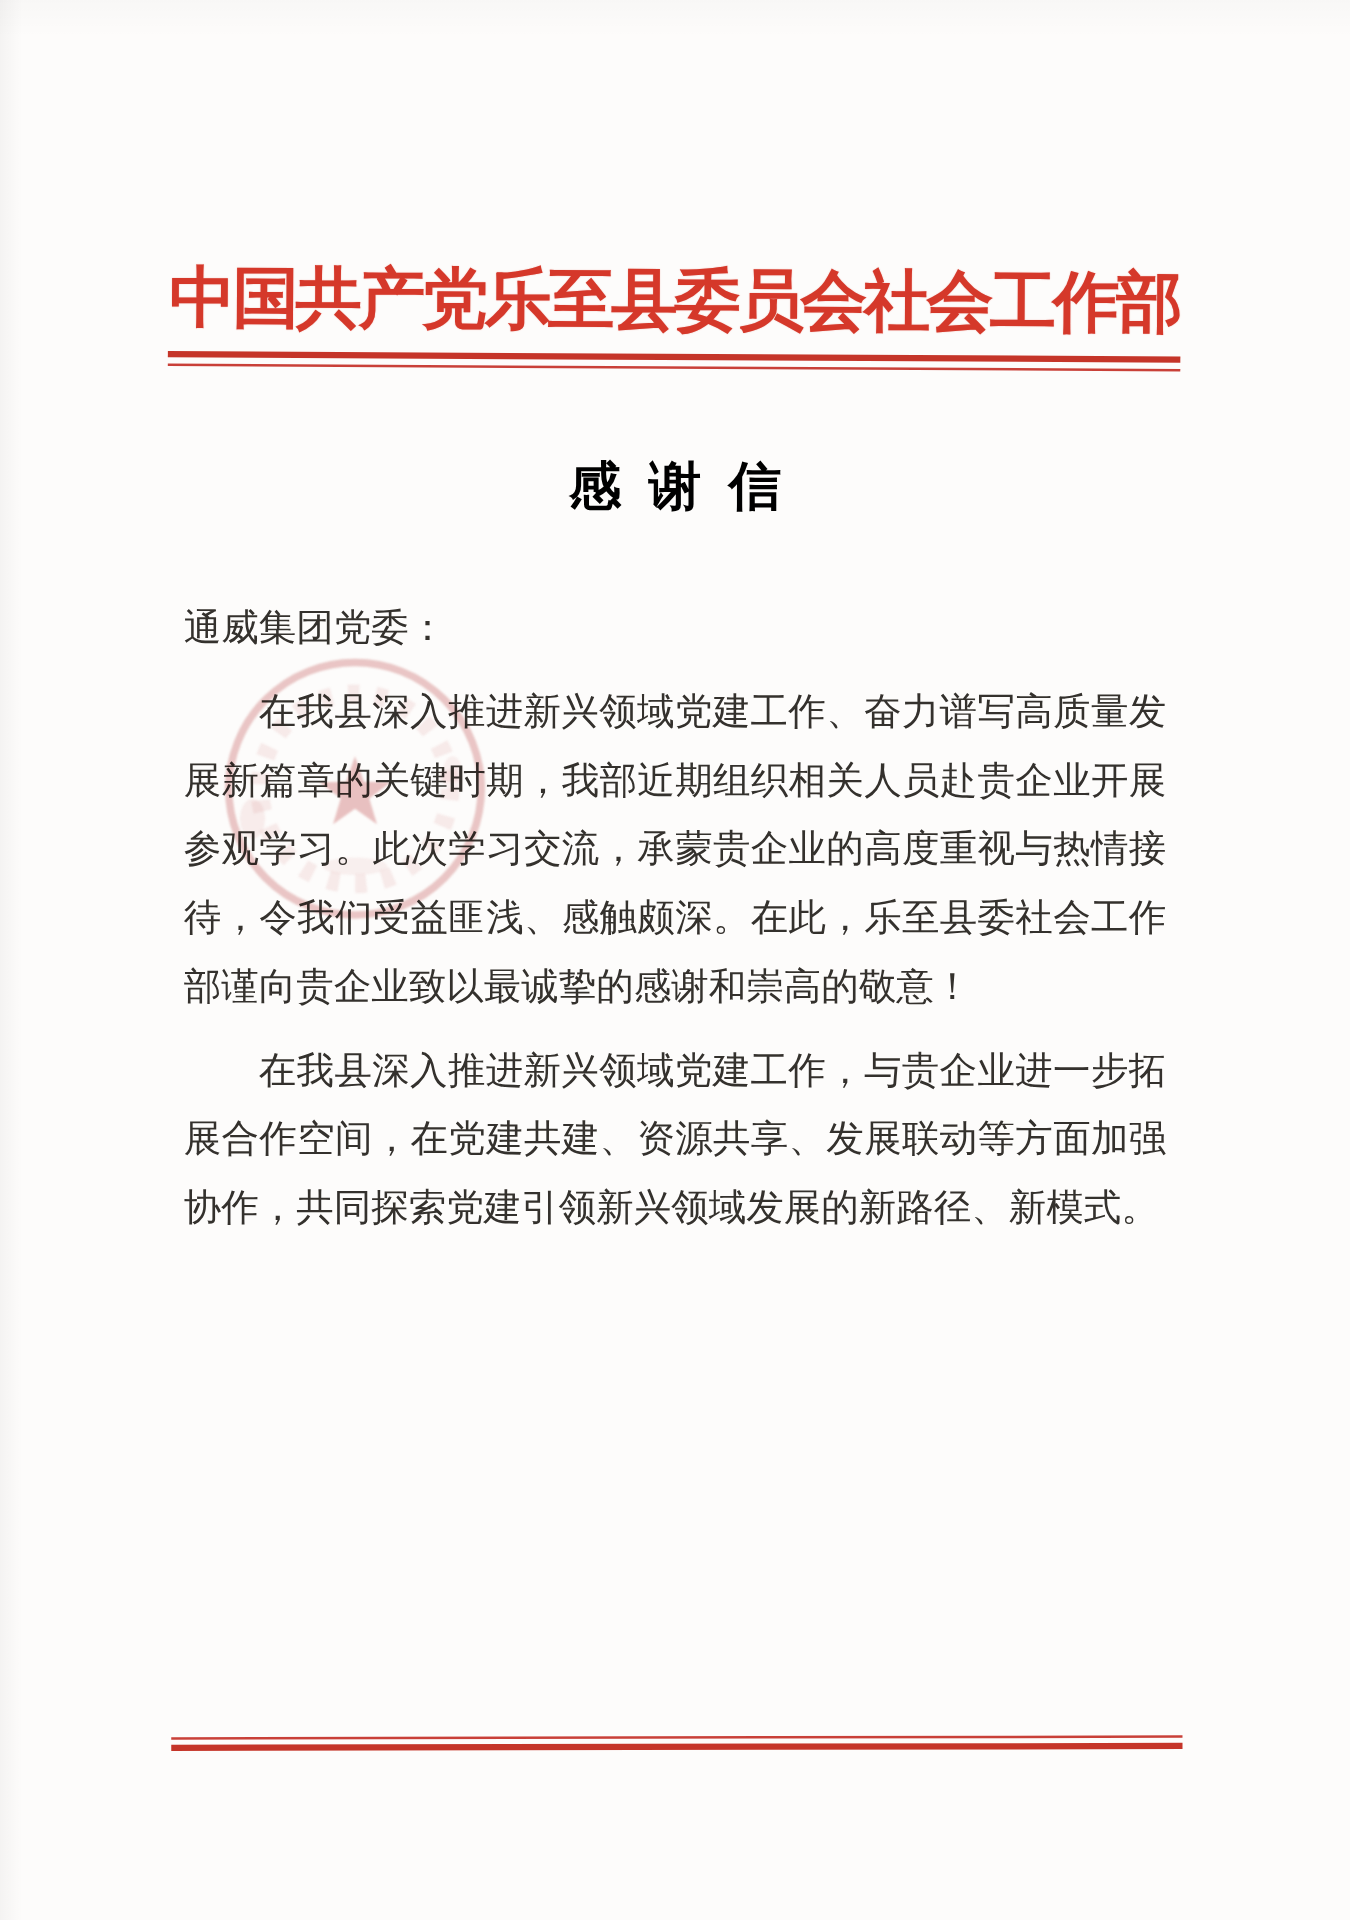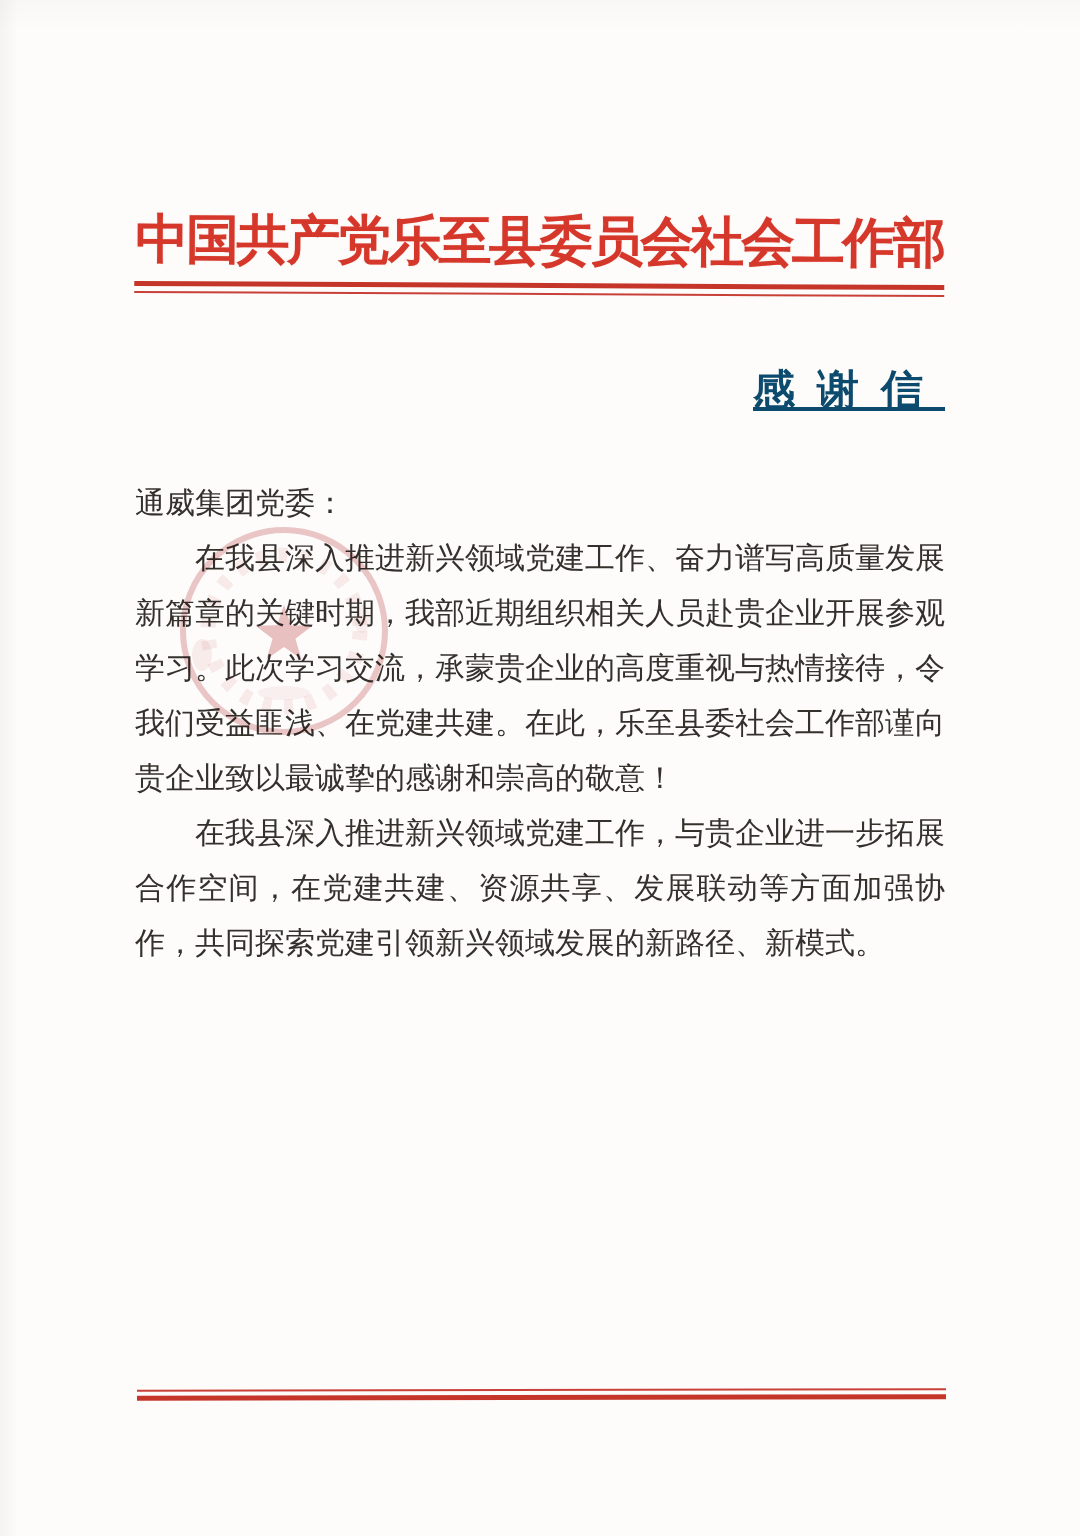--- a/index.html
+++ b/index.html
@@ -48,35 +48,34 @@
   .rule { border: 0; margin: 0; width: 100%; }
   .rule-thick { height: 5px; background: #c53529; }
   .rule-thin  { height: 2px; background: #c94038; }
   .rules-top { margin-top: 13px; }
   .rules-top .rule-thin { margin-top: 5px; }
   .doc-title {
     margin: 69px 0 0 0;
     font-size: 42px;
     line-height: 52px;
     font-weight: 700;
-    text-align: right;
+    text-align: center;
     letter-spacing: 22px;
     padding-left: 22px;
-    color: #0c4a6e;
-    text-decoration: underline;
+    color: #000000;
   }
   .letter-body {
     margin-top: 59px;
     font-size: 30px;
     line-height: 55px;
     color: #34312d;
     text-align: justify;
     text-justify: inter-ideograph;
   }
-  .letter-body p { margin: 0; }
+  .letter-body p { margin: 12px; }
   .para { text-indent: 2em; }
   .rules-bottom {
     position: absolute;
     left: 137px;
     right: 134px;
     top: 1389px;
     transform: rotate(-0.1deg);
   }
   .rules-bottom .rule-thick { margin-top: 4px; }
   .seal {
@@ -103,21 +102,21 @@
       <div class="rules-top">
         <div class="rule rule-thick"></div>
         <div class="rule rule-thin"></div>
       </div>
     </div>
 
     <h1 class="doc-title">感谢信</h1>
 
     <div class="letter-body">
       <p class="salutation">通威集团党委：</p>
-      <p class="para">在我县深入推进新兴领域党建工作、奋力谱写高质量发展新篇章的关键时期，我部近期组织相关人员赴贵企业开展参观学习。此次学习交流，承蒙贵企业的高度重视与热情接待，令我们受益匪浅、在党建共建。在此，乐至县委社会工作部谨向贵企业致以最诚挚的感谢和崇高的敬意！</p>
+      <p class="para">在我县深入推进新兴领域党建工作、奋力谱写高质量发展新篇章的关键时期，我部近期组织相关人员赴贵企业开展参观学习。此次学习交流，承蒙贵企业的高度重视与热情接待，令我们受益匪浅、感触颇深。在此，乐至县委社会工作部谨向贵企业致以最诚挚的感谢和崇高的敬意！</p>
       <p class="para">在我县深入推进新兴领域党建工作，与贵企业进一步拓展合作空间，在党建共建、资源共享、发展联动等方面加强协作，共同探索党建引领新兴领域发展的新路径、新模式。</p>
     </div>
   </div>
 
   <div class="rules-bottom">
     <div class="rule rule-thin"></div>
     <div class="rule rule-thick"></div>
   </div>
 
   <svg class="seal" viewBox="0 0 216 216" xmlns="http://www.w3.org/2000/svg" aria-hidden="true">

